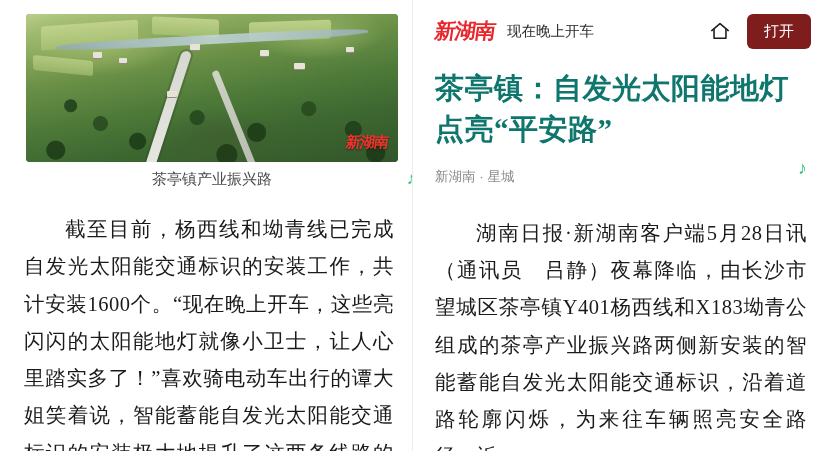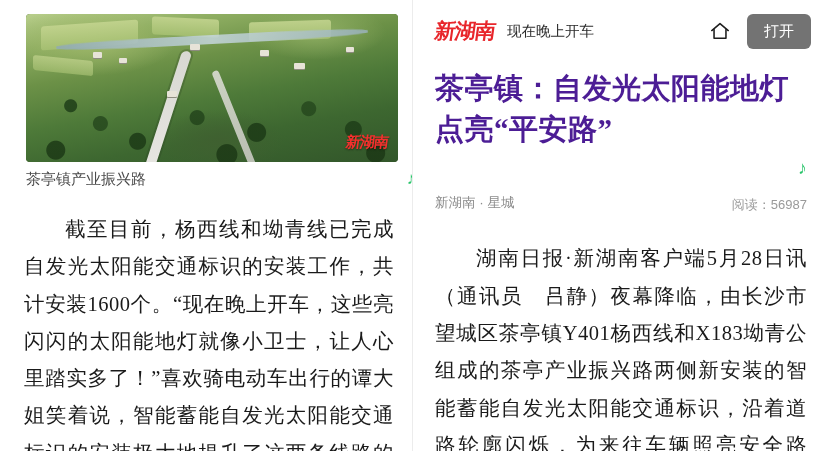--- a/index.html
+++ b/index.html
@@ -109,20 +109,21 @@
     font-weight: 700;
     font-family: "Liberation Serif", serif;
     letter-spacing: -1px;
     text-shadow: 0 1px 2px rgba(0,0,0,.5);
     transform: skewX(-8deg);
     opacity: .95;
   }
   .hero-caption {
     margin: 8px 0 0 26px;
     width: 372px;
+    text-align: center;
     font-size: 15px;
     color: #4a4a4a;
     font-family: "Liberation Serif", serif;
   }
 
   .left-body {
     margin: 22px 18px 0 24px;
     font-family: "Liberation Serif", serif;
     font-size: 20.5px;
     line-height: 1.82;
@@ -175,44 +176,44 @@
     color: #2b2b2b;
     white-space: nowrap;
   }
   .home-icon {
     margin-left: auto;
     width: 30px; height: 30px;
     display: flex; align-items: center; justify-content: center;
     color: #1d1d1d;
   }
   .open-btn {
-    background: #737373;
+    background: #7f1d1d;
     color: #fff;
     font-size: 15px;
     border: none;
     border-radius: 6px;
     padding: 8px 17px;
     cursor: pointer;
     white-space: nowrap;
   }
 
   .headline {
     margin: 6px 22px 0 22px;
     font-family: "Liberation Serif", serif;
     font-weight: 700;
     font-size: 29px;
     line-height: 1.42;
-    color: #4c1d95;
+    color: #0f766e;
     letter-spacing: .5px;
   }
 
   .meta {
-    margin: 28px 22px 0 22px;
+    margin: 16px 22px 0 22px;
     display: flex;
-    align-items: flex-end;
+    align-items: center;
     justify-content: space-between;
   }
   .meta-left {
     font-size: 13.5px;
     color: #8c8c8c;
     line-height: 1.65;
     font-family: "Liberation Sans", sans-serif;
   }
   .meta-right {
     font-size: 13px;
@@ -285,21 +286,20 @@
       </div>
       <button class="open-btn">打开</button>
     </div>
 
     <div class="headline">茶亭镇：自发光太阳能地灯点亮“平安路”</div>
 
     <div class="meta">
       <div class="meta-left">
         <div>新湖南 · 星城</div>
       </div>
-      <div class="meta-right">阅读：56987</div>
     </div>
 
     <div class="note-right">♪</div>
 
     <div class="right-body">湖南日报·新湖南客户端5月28日讯（通讯员　吕静）夜幕降临，由长沙市望城区茶亭镇Y401杨西线和X183坳青公组成的茶亭产业振兴路两侧新安装的智能蓄能自发光太阳能交通标识，沿着道路轮廓闪烁，为来往车辆照亮安全路径。近</div>
   </div>
 
 </div>
 
 </body></html>

